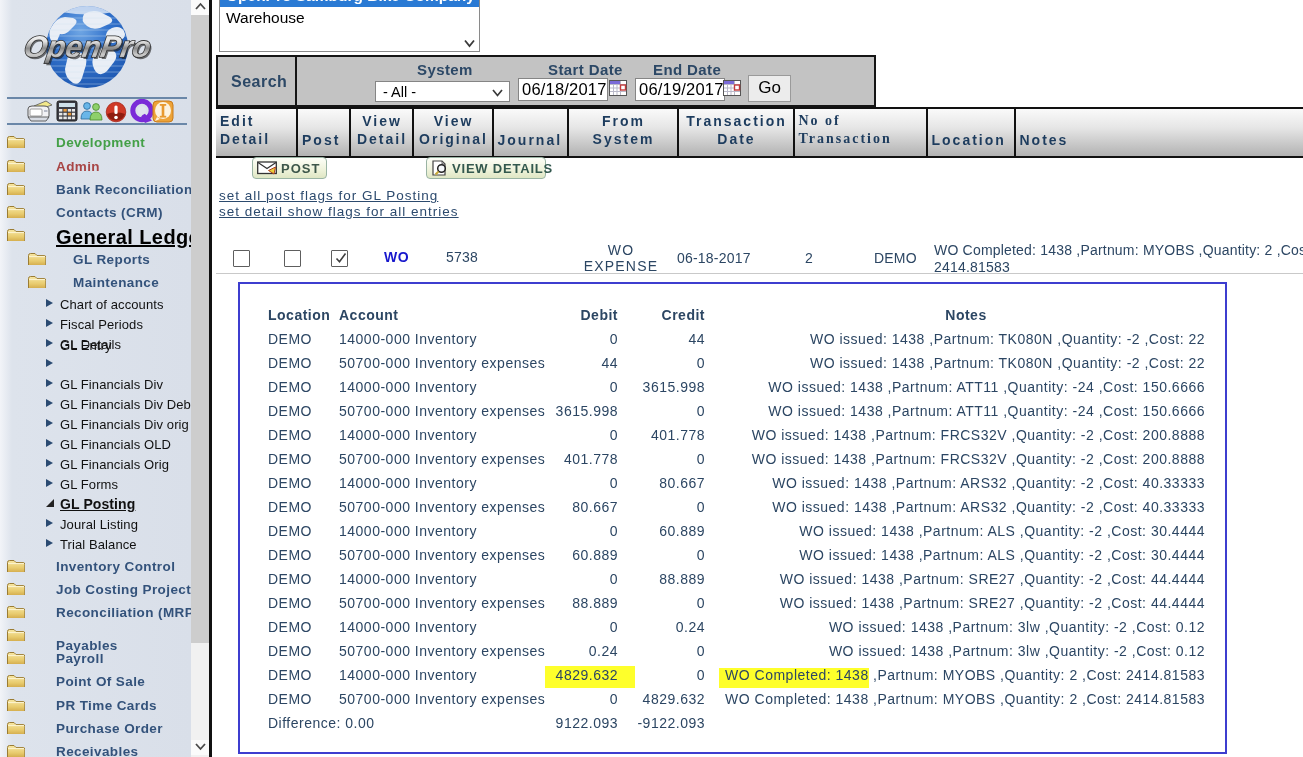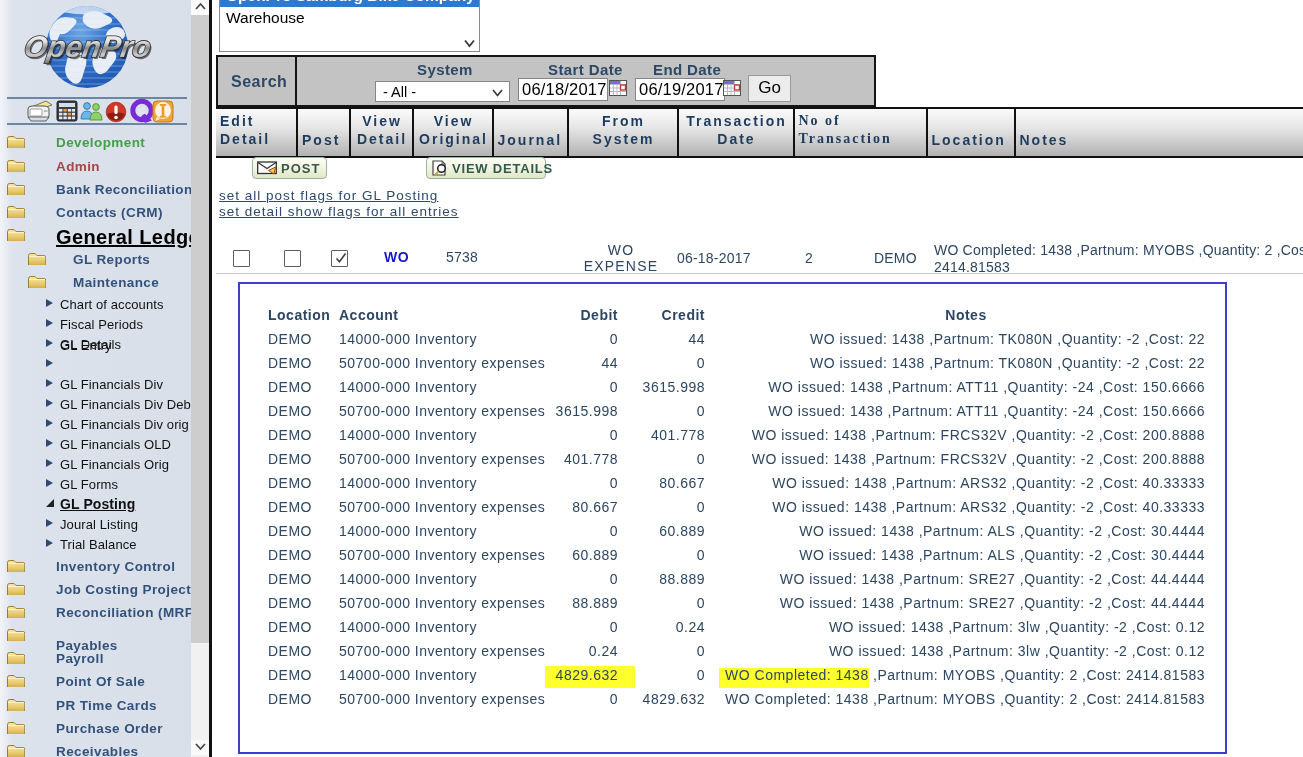--- a/index.html
+++ b/index.html
@@ -513,15 +513,21 @@
           <td class="r">0</td>
           <td class="r">WO Completed: 1438 ,Partnum: MYOBS ,Quantity: 2 ,Cost: 2414.81583</td>
         </tr>
     <tr>
           <td>DEMO</td>
           <td>50700-000 Inventory expenses</td>
           <td class="r">0</td>
           <td class="r">4829.632</td>
           <td class="r">WO Completed: 1438 ,Partnum: MYOBS ,Quantity: 2 ,Cost: 2414.81583</td>
         </tr>
+    <tr>
+          <td colspan="2">Difference: 0.00</td>
+          <td class="r">9122.093</td>
+          <td class="r">-9122.093</td>
+          <td></td>
+        </tr>
   </tbody>
     </table>
 </div>
 
 </body></html>

